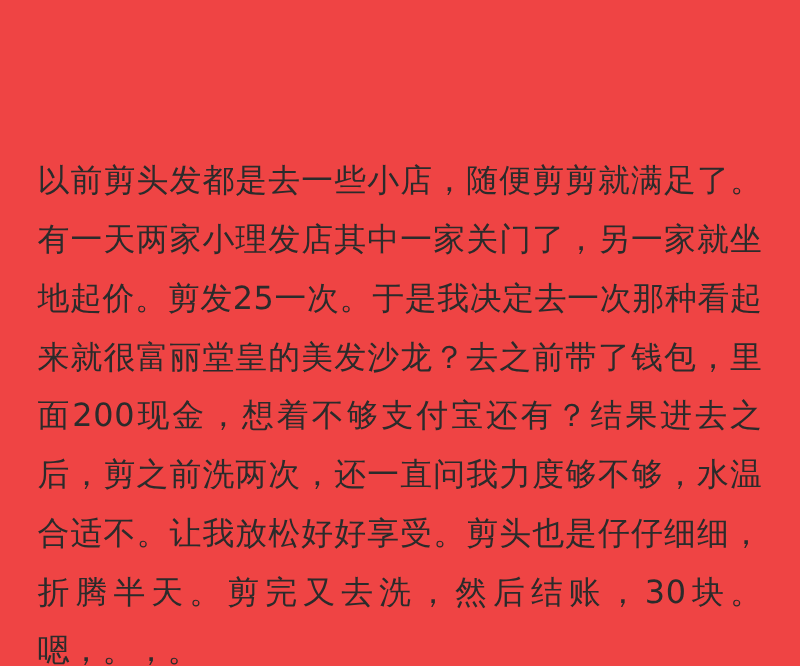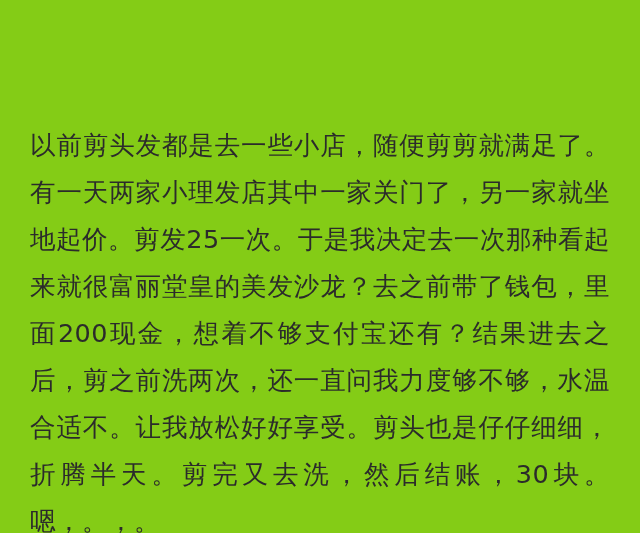--- a/index.html
+++ b/index.html
@@ -9,21 +9,21 @@
   }
   body {
     width: 640px;
     height: 533px;
     font-family: "Liberation Sans", sans-serif;
   }
   .page {
     box-sizing: border-box;
     width: 640px;
     height: 533px;
-    background: #84cc16;
+    background: #ef4444;
     padding: 28px 30px 0 30px;
     display: block;
   }
   .text-block {
     font-family: "DejaVu Sans", "Liberation Sans", sans-serif;
     font-size: 25.5px;
     line-height: 47px;
     color: #2b2b2b;
     letter-spacing: 0.5px;
     text-align: justify;

